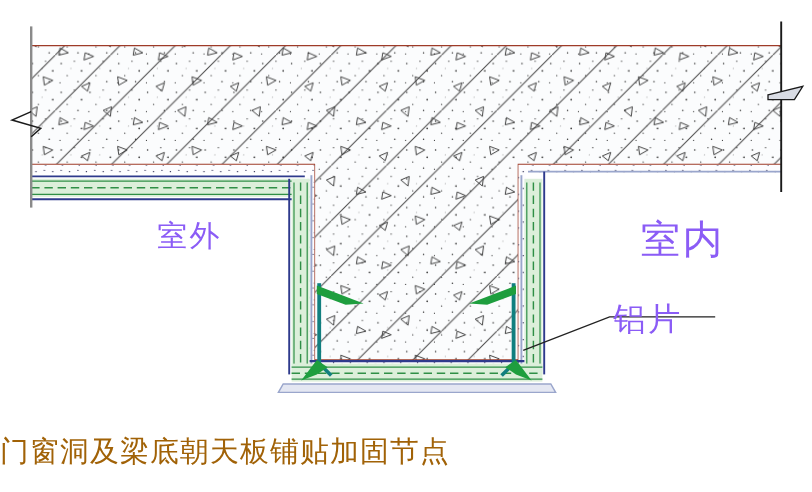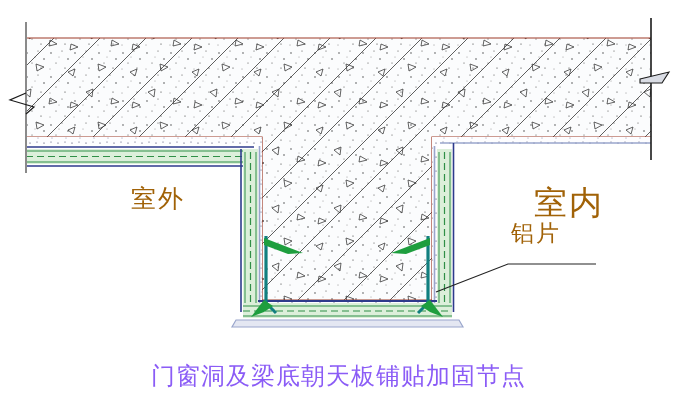--- a/index.html
+++ b/index.html
@@ -20,51 +20,51 @@
   }
   #drawing {
     position: absolute;
     left: 0;
     top: 0;
     width: 677px;
     height: 410px;
   }
   .lbl {
     position: absolute;
-    font-family: Liberation Sans, sans-serif;
-    color: #a16207;
+    font-family: Liberation Mono, monospace;
+    color: #8b5cf6;
     white-space: nowrap;
     line-height: 1;
   }
   #label-outdoor {
     left: 131px;
     top: 186px;
     font-size: 25px;
     letter-spacing: 2px;
   }
   #label-indoor {
     left: 534px;
     top: 186px;
     font-size: 33px;
     letter-spacing: 2px;
   }
   #label-aluminum {
     left: 511px;
-    top: 222px;
-    font-size: 23px;
+    top: 256px;
+    font-size: 27px;
     letter-spacing: 2px;
   }
   #caption {
     position: absolute;
     left: 0;
     top: 360px;
     width: 677px;
-    text-align: center;
+    text-align: left;
     font-size: 24px;
-    color: #8b5cf6;
+    color: #a16207;
     letter-spacing: 1px;
     font-family: "DejaVu Sans", "Liberation Sans", sans-serif;
   }
 </style>
 </head>
 <body>
 
 <div id="stage">
 
   <svg id="drawing" viewBox="0 0 677 410">

